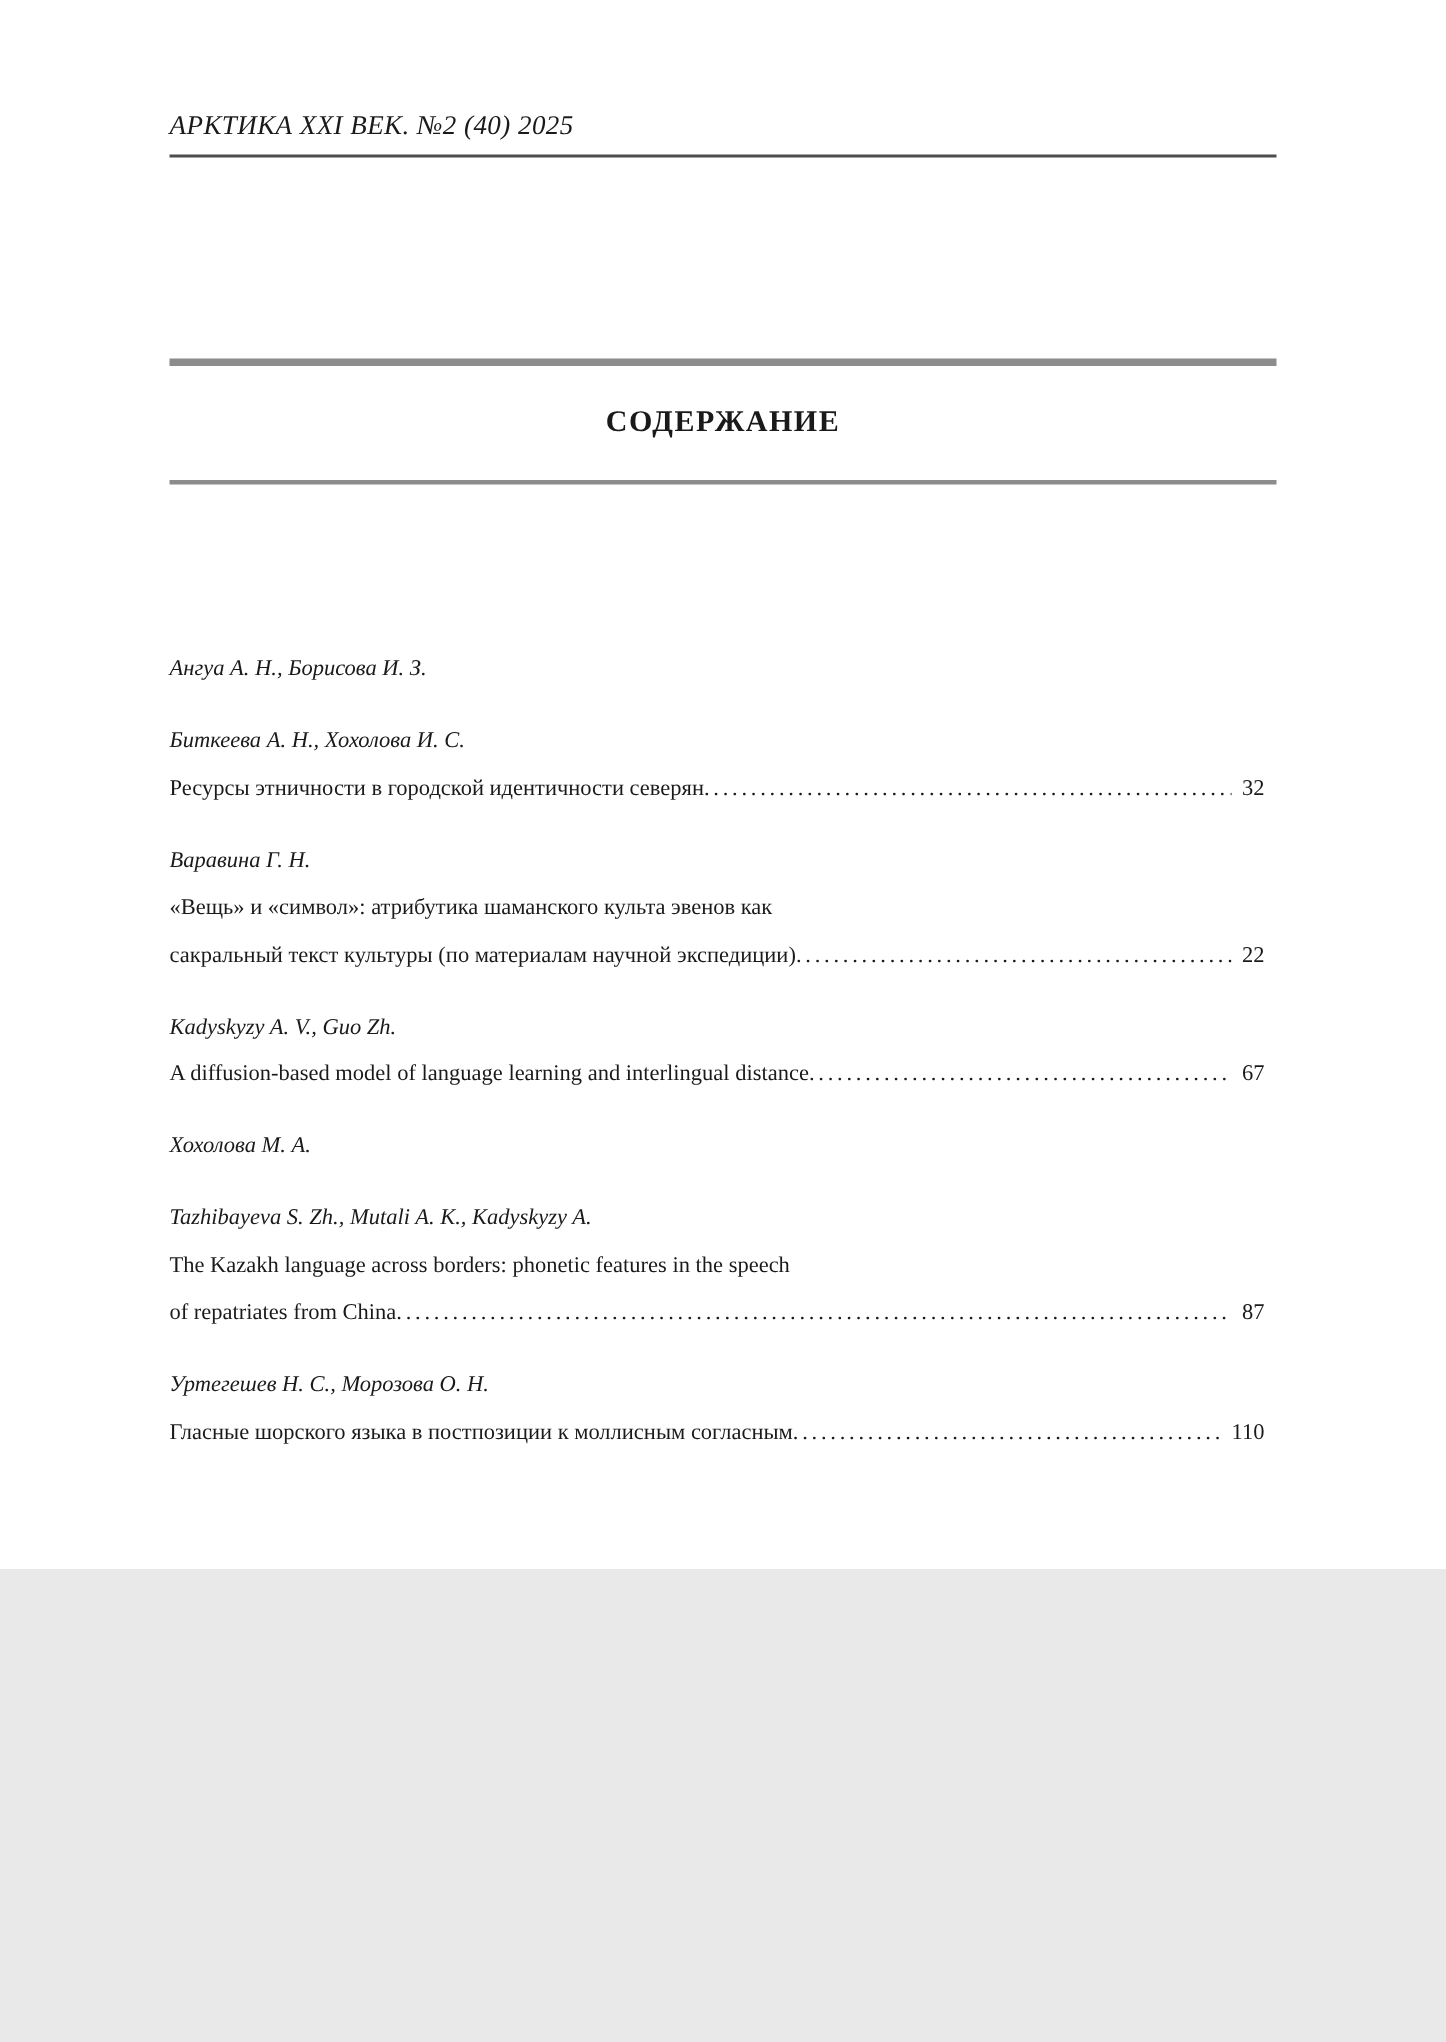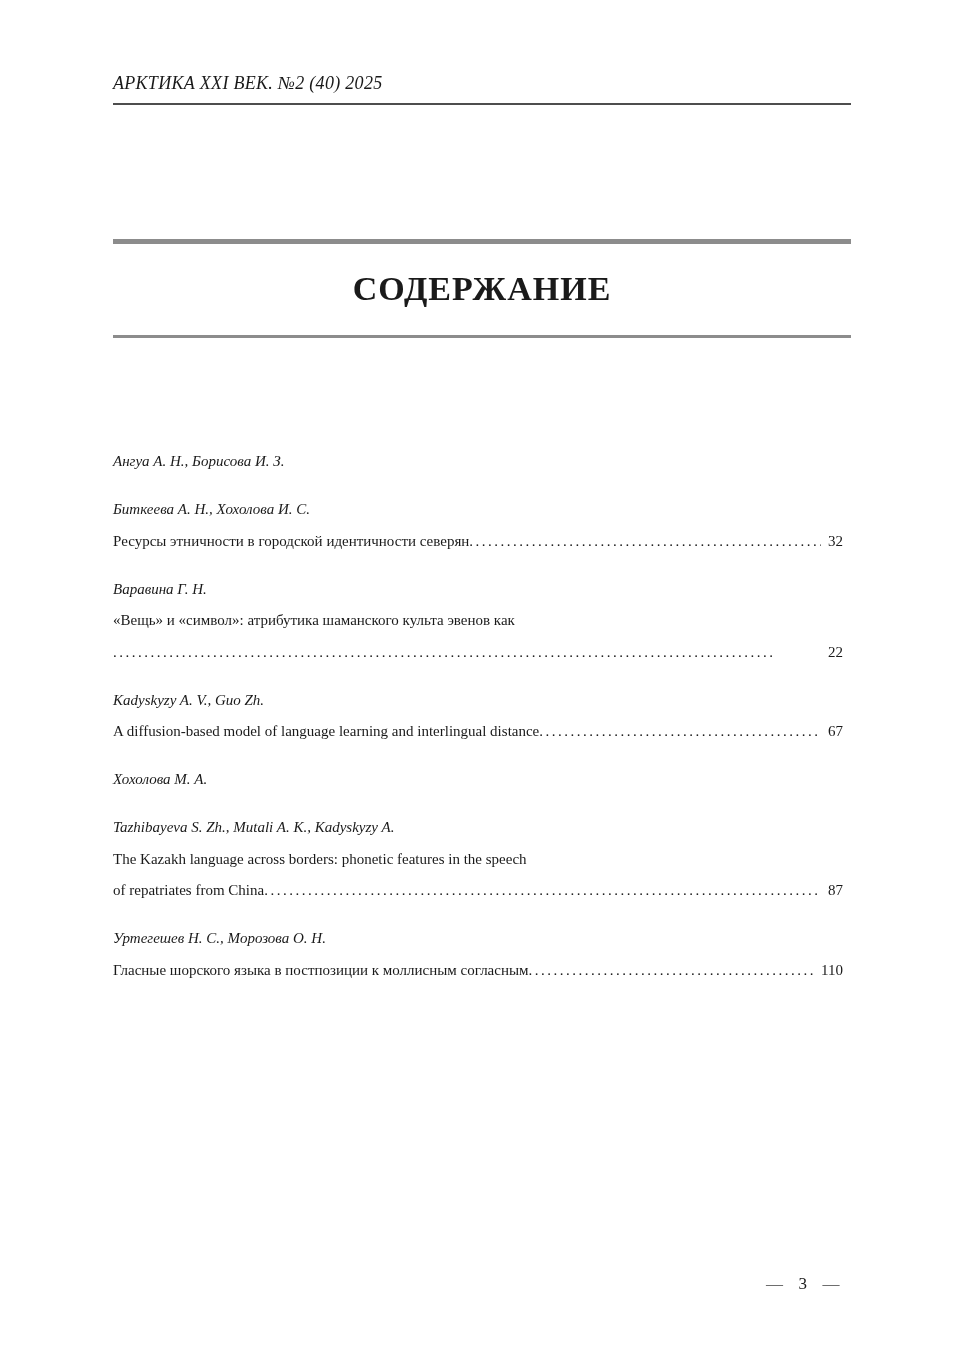--- a/index.html
+++ b/index.html
@@ -1,19 +1,19 @@
 <!DOCTYPE html>
 <html><head>
 <meta charset="utf-8">
 <style>
   html, body { margin: 0; padding: 0; background: #e9e9e9; }
   .page {
     position: relative;
     width: 964px;
-    height: 1361px;
+    height: 1046px;
     background: #ffffff;
     font-family: "Liberation Serif", "DejaVu Serif", serif;
     color: #1a1a1a;
     overflow: hidden;
     margin: 0 auto;
   }
   .content { padding: 0 113px; }
 
   .journal-header {
     padding-top: 72px;
@@ -31,21 +31,21 @@
 
   .title-rule-top {
     margin-top: 134px;
     border: none;
     height: 5px;
     background: #8c8c8c;
   }
   .section-title {
     text-align: center;
     font-weight: bold;
-    font-size: 34px;
+    font-size: 20px;
     letter-spacing: 1px;
     margin-top: 26px;
   }
   .title-rule-bottom {
     margin-top: 27px;
     border: none;
     height: 3px;
     background: #8c8c8c;
   }
 
@@ -114,20 +114,21 @@
               <span class="toc-page">32</span>
             </div>
           </div>
   </div>
 
   <div class="toc-entry">
     <div class="toc-authors">Варавина Г. Н.</div>
     <div class="toc-lines">
             <div class="toc-line">«Вещь» и «символ»: атрибутика шаманского культа эвенов как</div>
             <div class="toc-line toc-line-last">
+              <span class="toc-text">сакральный текст культуры (по материалам научной экспедиции)</span>
               <span class="leader"></span>
               <span class="toc-page">22</span>
             </div>
           </div>
   </div>
 
   <div class="toc-entry">
     <div class="toc-authors">Kadyskyzy A. V., Guo Zh.</div>
     <div class="toc-lines">
             <div class="toc-line toc-line-last">

